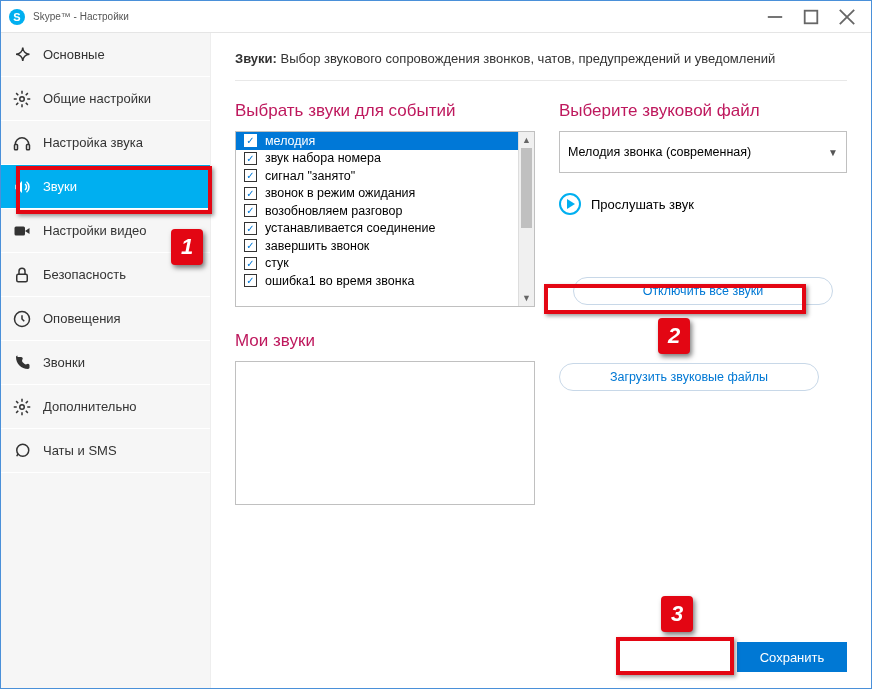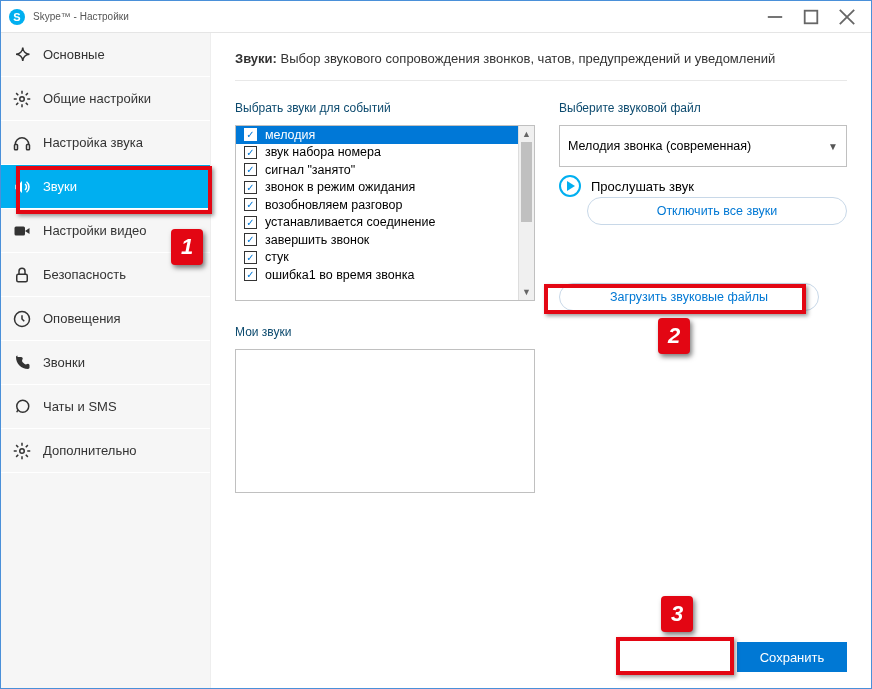--- a/index.html
+++ b/index.html
@@ -43,21 +43,21 @@
 .sidebar .icon { width: 18px; height: 18px; display: inline-flex; align-items: center; justify-content: center; }
 
 .main { flex: 1; padding: 18px 24px 0 24px; display: flex; flex-direction: column; position: relative; }
 .header-line { color: #333; margin-bottom: 20px; padding-bottom: 14px; border-bottom: 1px solid #e8e8e8; }
 .header-line b { font-weight: 600; }
 
 .row { display: flex; gap: 24px; }
 .col-left { width: 300px; }
 .col-right { flex: 1; display: flex; flex-direction: column; }
 
-.section-label { color: #0c4a6e; margin-bottom: 10px; font-size: 12px; }
+.section-label { color: #be185d; margin-bottom: 10px; font-size: 17px; }
 
 .listbox {
   border: 1px solid #c0c0c0;
   height: 176px;
   background: #fff;
   display: flex;
   overflow: hidden;
 }
 .listbox .items { flex: 1; overflow: hidden; }
 .listbox .item {
@@ -85,41 +85,41 @@
   display: flex;
   align-items: center;
   padding: 0 8px;
   justify-content: space-between;
   background: #fff;
   cursor: pointer;
   font-size: 12.5px;
 }
 .select-box .arrow { font-size: 10px; color: #555; }
 
-.play-row { display: flex; align-items: center; gap: 10px; margin-top: 8px; cursor: pointer; }
+.play-row { display: flex; align-items: center; gap: 10px; margin-top: 20px; cursor: pointer; }
 .play-btn { width: 22px; height: 22px; border-radius: 50%; border: 2px solid #00aff0; display: inline-flex; align-items: center; justify-content: center; color: #00aff0; }
 .play-btn::before { content: ""; width: 0; height: 0; border-top: 5px solid transparent; border-bottom: 5px solid transparent; border-left: 8px solid #00aff0; margin-left: 2px; }
 
 .pill-btn {
   border: 1px solid #c8d8e8;
   border-radius: 14px;
   height: 28px;
   padding: 0 18px;
   background: #fff;
   color: #0078d4;
   display: inline-flex;
   align-items: center;
   justify-content: center;
   cursor: pointer;
   font-size: 12.5px;
   width: 260px;
 }
 .pill-btn + .pill-btn { margin-top: 6px; }
 .pill-gradient { background: linear-gradient(#f0f7fc, #d5e8f7); }
-.right-buttons { display: flex; flex-direction: column; align-items: flex-end; }
+.right-buttons { margin-top: 62px; display: flex; flex-direction: column; align-items: center; }
 
 .mysounds-box { border: 1px solid #c0c0c0; width: 300px; height: 144px; background: #fff; margin-top: 8px; }
 
 .footer {
   position: absolute;
   right: 24px;
   bottom: 16px;
   display: flex;
   gap: 12px;
 }
@@ -256,33 +256,33 @@
         <span class="icon">
           <svg viewBox="0 0 24 24" fill="currentColor">
             <path d="M6 2c-1 0-2 1-2 2 0 9 7 16 16 16 1 0 2-1 2-2v-3c0-1-1-2-2-2l-3 1c-1 0-2-1-3-2s-2-2-2-3l1-3c0-1-1-2-2-2H6z"></path>
           </svg>
         </span>
         <span>Звонки</span>
       </div>
       <div class="item">
         <span class="icon">
           <svg viewBox="0 0 24 24" fill="none" stroke="currentColor" stroke-width="2">
-            <path d="M21 11a8 8 0 1 1-16 0 8 8 0 0 1 16 0zM5 19l2-4"></path>
-          </svg>
-        </span>
-        <span>Чаты и SMS</span>
-      </div>
-      <div class="item">
-        <span class="icon">
-          <svg viewBox="0 0 24 24" fill="none" stroke="currentColor" stroke-width="2">
             <circle cx="12" cy="12" r="3"></circle>
             <path d="M12 1v4M12 19v4M4.2 4.2l2.8 2.8M17 17l2.8 2.8M1 12h4M19 12h4M4.2 19.8L7 17M17 7l2.8-2.8"></path>
           </svg>
         </span>
         <span>Дополнительно</span>
+      </div>
+      <div class="item">
+        <span class="icon">
+          <svg viewBox="0 0 24 24" fill="none" stroke="currentColor" stroke-width="2">
+            <path d="M21 11a8 8 0 1 1-16 0 8 8 0 0 1 16 0zM5 19l2-4"></path>
+          </svg>
+        </span>
+        <span>Чаты и SMS</span>
       </div>
     </div>
 
   <div class="main">
     <div class="header-line">
       <b>Звуки:</b>
       <span>Выбор звукового сопровождения звонков, чатов, предупреждений и уведомлений</span>
     </div>
 
     <div class="row">

